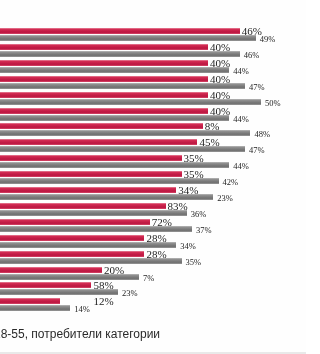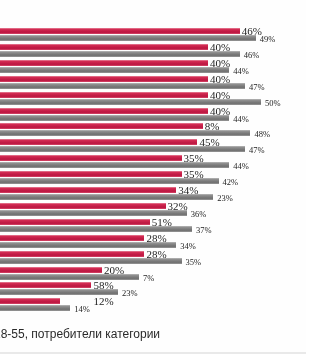--- a/index.html
+++ b/index.html
@@ -150,27 +150,27 @@
       </div>
       <div class="bar-group" style="top: 160px;">
         <div class="bar red" style="width: 180.2px;"></div>
         <div class="bar gray" style="width: 217.3px;"></div>
         <div class="val red-val" style="left: 178.2px;">34%</div>
         <div class="val gray-val" style="left: 217.3px;">23%</div>
       </div>
       <div class="bar-group" style="top: 175.9px;">
         <div class="bar red" style="width: 169.6px;"></div>
         <div class="bar gray" style="width: 190.8px;"></div>
-        <div class="val red-val" style="left: 167.6px;">32%</div>
+        <div class="val red-val" style="left: 167.6px;">83%</div>
         <div class="val gray-val" style="left: 190.8px;">36%</div>
       </div>
       <div class="bar-group" style="top: 191.8px;">
         <div class="bar red" style="width: 153.7px;"></div>
         <div class="bar gray" style="width: 196.1px;"></div>
-        <div class="val red-val" style="left: 151.7px;">51%</div>
+        <div class="val red-val" style="left: 151.7px;">72%</div>
         <div class="val gray-val" style="left: 196.1px;">37%</div>
       </div>
       <div class="bar-group" style="top: 207.7px;">
         <div class="bar red" style="width: 148.4px;"></div>
         <div class="bar gray" style="width: 180.2px;"></div>
         <div class="val red-val" style="left: 146.4px;">28%</div>
         <div class="val gray-val" style="left: 180.2px;">34%</div>
       </div>
       <div class="bar-group" style="top: 223.6px;">
         <div class="bar red" style="width: 148.4px;"></div>

